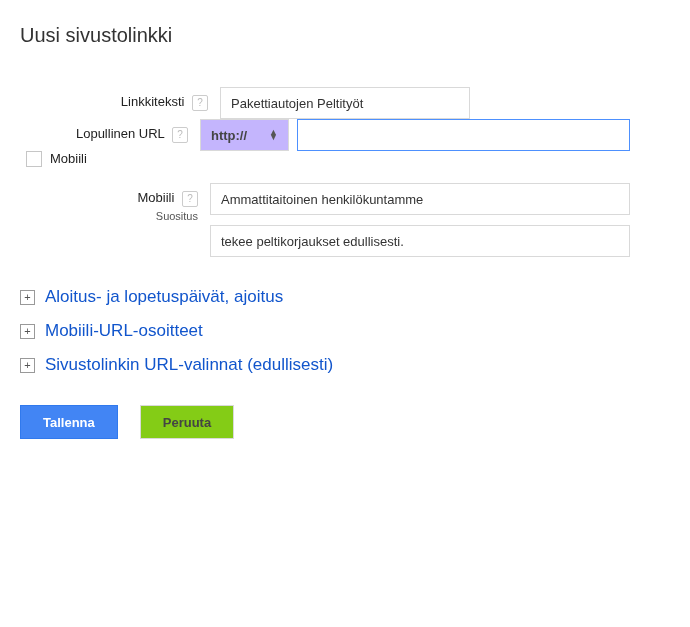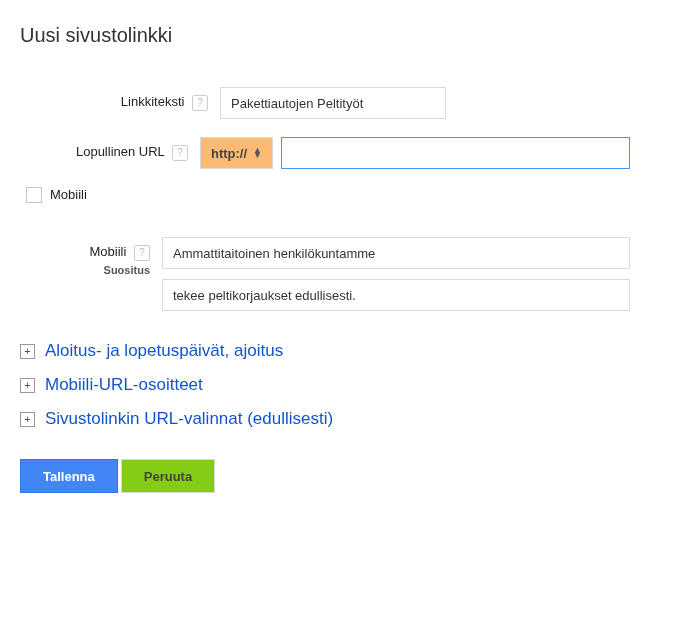--- a/index.html
+++ b/index.html
@@ -13,40 +13,38 @@
   }
   h1 {
     font-size: 20px;
     font-weight: 400;
     color: #333;
     margin: 4px 0 40px 0;
   }
   .form-row {
     display: flex;
     align-items: flex-start;
-    margin-bottom: 18px;
   }
   .label-col {
     width: 200px;
     text-align: right;
     padding-right: 12px;
     padding-top: 7px;
     box-sizing: border-box;
     line-height: 1.3;
   }
   .label-main {
     font-size: 13px;
     color: #222;
   }
   .label-sub {
     font-size: 11px;
     color: #555;
     display: block;
     margin-top: 2px;
-    font-weight: bold;
   }
   .help-icon {
     display: inline-block;
     width: 14px;
     height: 14px;
     border: 1px solid #ccc;
     border-radius: 2px;
     font-size: 10px;
     line-height: 14px;
     text-align: center;
@@ -62,34 +60,34 @@
     gap: 10px;
   }
   input[type="text"].text-input {
     height: 32px;
     padding: 0 10px;
     border: 1px solid #d9d9d9;
     font-size: 13px;
     color: #333;
     box-sizing: border-box;
   }
-  .text-input.w1 { width: 226px; }
-  .text-input.wfull { width: 468px; }
+  .text-input.w1 { width: 250px; }
+  .text-input.wfull { width: 420px; }
   .protocol-select {
     display: inline-flex;
     align-items: center;
     height: 32px;
     padding: 0 10px;
     border: 1px solid #d9d9d9;
-    background: #fdba74;
+    background: #c4b5fd;
     font-size: 13px;
     font-weight: bold;
     color: #444;
     box-sizing: border-box;
-    gap: 6px;
+    gap: 22px;
   }
   .arrows {
     display: inline-flex;
     flex-direction: column;
     align-items: center;
     line-height: 5px;
     font-size: 9px;
     color: #555;
   }
   .url-input {
@@ -141,21 +139,21 @@
     background: #fff;
   }
   .expander-label {
     color: #1a73e8;
     color: #1155cc;
     font-size: 17px;
   }
   .button-row {
     margin-top: 30px;
     display: flex;
-    gap: 3px;
+    gap: 22px;
   }
   .btn {
     height: 34px;
     padding: 0 22px;
     font-size: 13px;
     border: 1px solid transparent;
     cursor: pointer;
     font-family: Arial, sans-serif;
   }
   .btn-primary {

